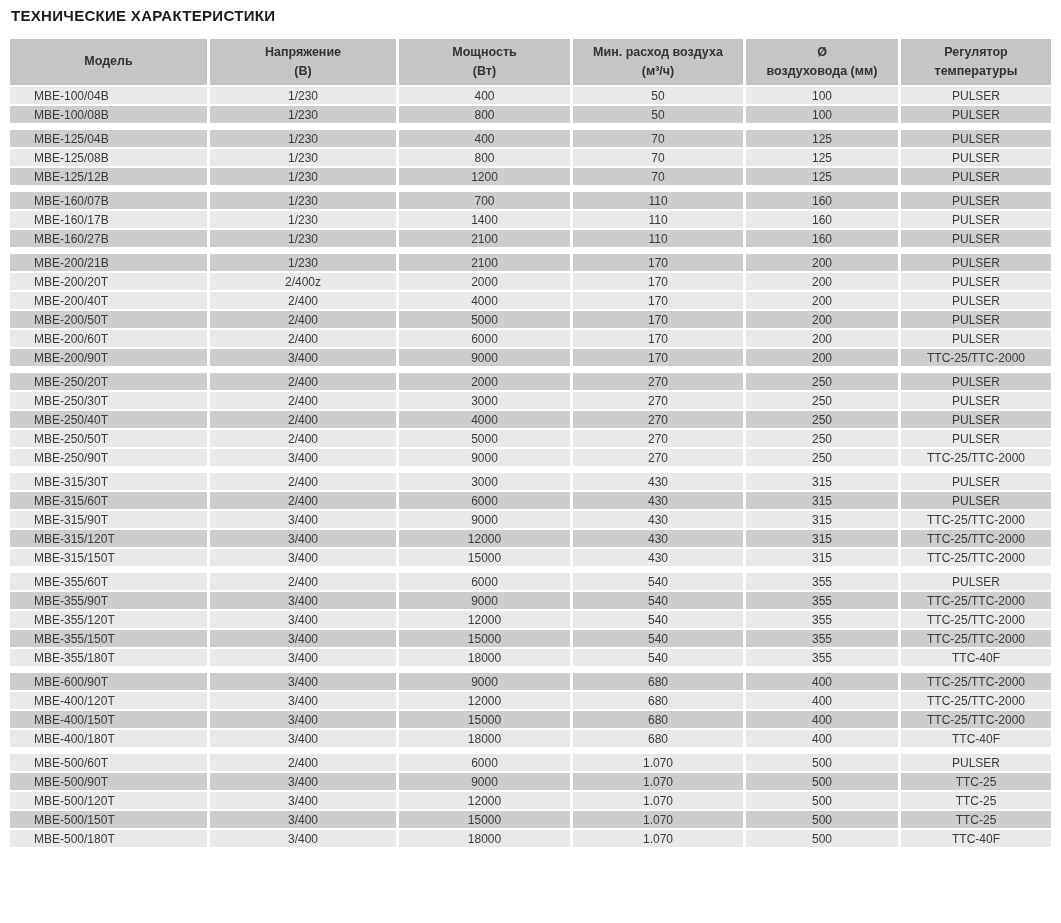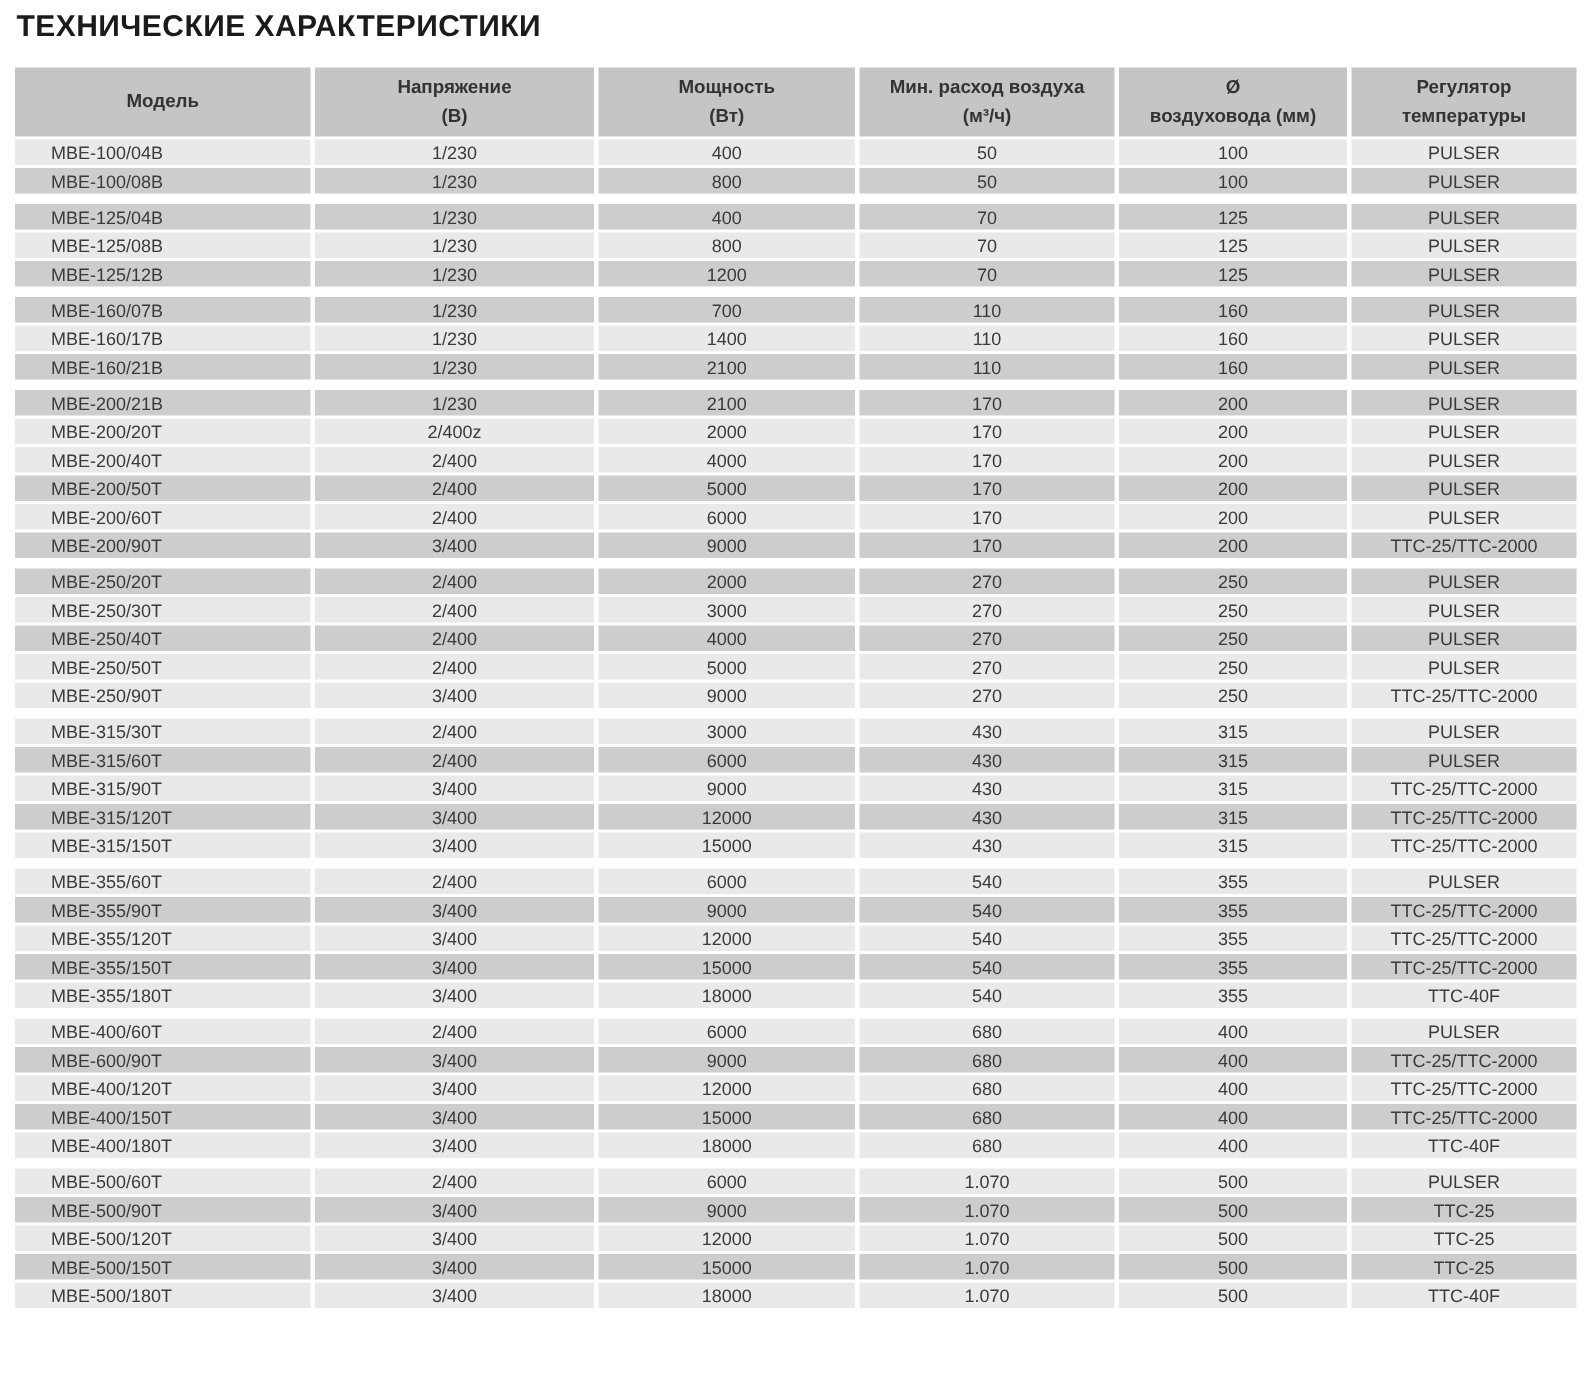--- a/index.html
+++ b/index.html
@@ -7,21 +7,21 @@
     margin: 0;
     padding: 0;
     background: #ffffff;
     font-family: "Liberation Sans", "DejaVu Sans", sans-serif;
   }
   .page {
     width: 1061px;
     padding: 5px 10px 4px 10px;
   }
   .page-title {
-    font-size: 20px;
+    font-size: 15px;
     font-weight: bold;
     color: #1b1b1b;
     letter-spacing: 0.3px;
     margin: 2px 0 13px 1px;
   }
   table.spec {
     table-layout: fixed;
     width: 1041px;
     border-collapse: separate;
     border-spacing: 3px 2px;
@@ -168,21 +168,21 @@
         </tr>
         <tr class="row-light">
           <td class="model">MBE-160/17B</td>
           <td>1/230</td>
           <td>1400</td>
           <td>110</td>
           <td>160</td>
           <td>PULSER</td>
         </tr>
         <tr class="row-dark">
-          <td class="model">MBE-160/21B</td>
+          <td class="model">MBE-160/27B</td>
           <td>1/230</td>
           <td>2100</td>
           <td>110</td>
           <td>160</td>
           <td>PULSER</td>
         </tr>
         <tr class="group-spacer">
           <td colspan="6"></td>
         </tr>
         <tr class="row-dark">
@@ -357,28 +357,20 @@
         <tr class="row-light">
           <td class="model">MBE-355/180T</td>
           <td>3/400</td>
           <td>18000</td>
           <td>540</td>
           <td>355</td>
           <td>TTC-40F</td>
         </tr>
         <tr class="group-spacer">
           <td colspan="6"></td>
-        </tr>
-        <tr class="row-light">
-          <td class="model">MBE-400/60T</td>
-          <td>2/400</td>
-          <td>6000</td>
-          <td>680</td>
-          <td>400</td>
-          <td>PULSER</td>
         </tr>
         <tr class="row-dark">
           <td class="model">MBE-600/90T</td>
           <td>3/400</td>
           <td>9000</td>
           <td>680</td>
           <td>400</td>
           <td>TTC-25/TTC-2000</td>
         </tr>
         <tr class="row-light">

